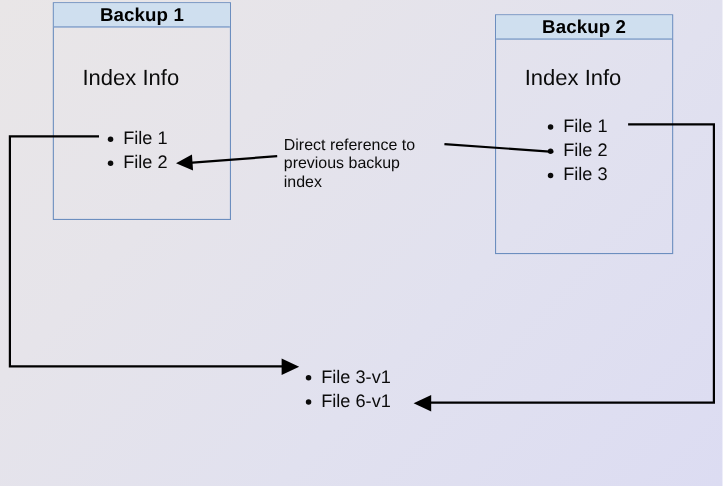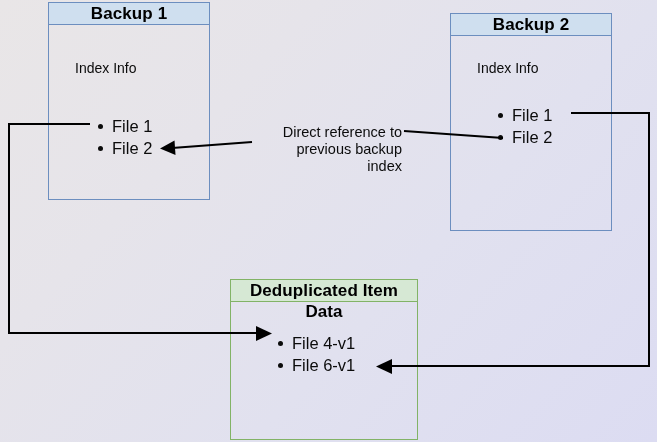--- a/index.html
+++ b/index.html
@@ -42,21 +42,21 @@
     line-height: 21px;
     letter-spacing: .1px;
   }
   .box.green .box-header {
     background: #d6e8d4;
     border-bottom-color: #82b366;
   }
 
   .box-title {
     position: absolute;
-    font-size: 14px;
+    font-size: 20px;
     color: #0b0b0b;
     white-space: nowrap;
   }
 
   
   ul.blist {
     position: absolute;
     margin: 0;
     padding: 0;
     list-style: none;
@@ -79,21 +79,21 @@
     border-radius: 50%;
     background: #0b0b0b;
   }
 
   
   .caption {
     position: absolute;
     font-size: 14.5px;
     line-height: 17px;
     color: #0b0b0b;
-    text-align: right;
+    text-align: left;
     white-space: pre-line;
   }
 
   
   svg.wires {
     position: absolute;
     left: 0;
     top: 0;
     width: 657px;
     height: 442px;
@@ -122,27 +122,25 @@
     <li>File 2</li>
   </ul>
 
   <div class="box" style="left:450px; top:13px; width:162px; height:218px;">
     <div class="box-header">Backup 2</div>
   </div>
   <div class="box-title" style="left:477px; top:60px;">Index Info</div>
   <ul class="blist" style="left:497px; top:104px;">
     <li>File 1</li>
     <li>File 2</li>
+    <li>File 3</li>
   </ul>
 
-  <div class="box green" style="left:230px; top:279px; width:188px; height:161px;">
-    <div class="box-header">Deduplicated Item Data</div>
-  </div>
   <ul class="blist" style="left:277px; top:332px;">
-    <li>File 4-v1</li>
+    <li>File 3-v1</li>
     <li>File 6-v1</li>
   </ul>
 
   <div class="caption" style="left:258px; top:124px; width:144px;">Direct reference to
 previous backup index</div>
 
   <svg class="wires" viewBox="0 0 657 442">
 
     <g>
       <line x1="503" y1="138" x2="404" y2="131"></line>

